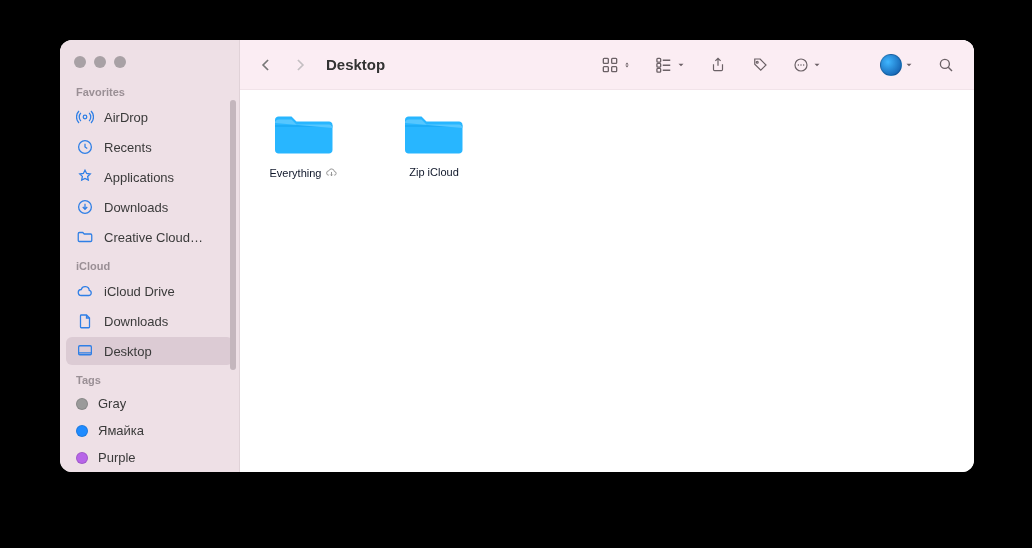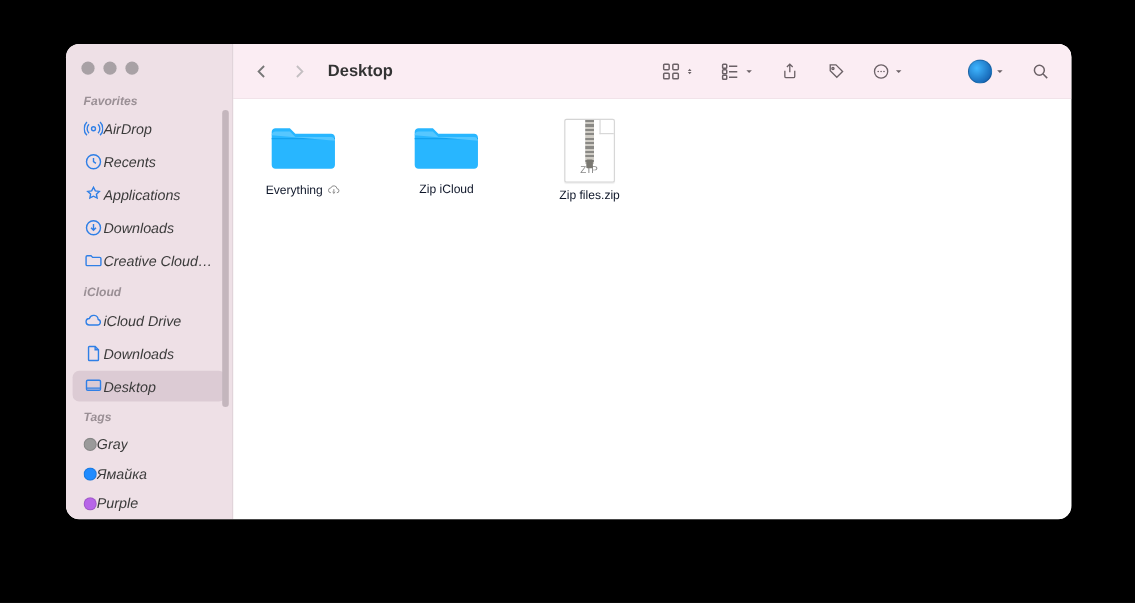--- a/index.html
+++ b/index.html
@@ -3,28 +3,28 @@
 <meta charset="utf-8">
 <style>
   * { box-sizing: border-box; margin: 0; padding: 0; }
   html, body { width: 1032px; height: 548px; background: #000; font-family: -apple-system, "Helvetica Neue", Arial, sans-serif; font-size: 13px; color: #333; }
   .window {
     position: absolute; left: 60px; top: 40px; width: 914px; height: 432px;
     border-radius: 12px; overflow: hidden; box-shadow: 0 20px 50px rgba(0,0,0,.5);
     background: #fff; display: flex;
   }
   .sidebar {
-    width: 152px; background: #eee0e6; display: flex; flex-direction: column;
-    position: relative; border-right: 1px solid rgba(0,0,0,.06); font-style: italic;
+    width: 180px; background: #eee0e6; display: flex; flex-direction: column;
+    position: relative; border-right: 1px solid rgba(0,0,0,.06);
   }
   .traffic { display: flex; gap: 8px; padding: 16px 14px 10px; }
   .dot { width: 12px; height: 12px; border-radius: 50%; background:#a8a1a5; }
   .section-title { font-size: 11px; color: #9a8f95; font-weight: 600; padding: 8px 16px 4px; }
   .side-item {
-    display: flex; align-items: center; padding: 5px 10px; margin: 1px 6px;
+    display: flex; align-items: center; gap: 10px; padding: 5px 10px; margin: 1px 6px;
     border-radius: 6px; color: #3a3a3a; cursor: default; white-space: nowrap; overflow: hidden; text-overflow: ellipsis;
   }
   .side-item.selected { background: #dccbd4; }
   .side-item .icn { width: 18px; height: 18px; display:flex; align-items:center; justify-content:center; color:#2f7fe6; flex-shrink:0; }
   .side-item .lbl { overflow:hidden; text-overflow:ellipsis; }
   .tag-dot { width: 12px; height: 12px; border-radius: 50%; flex-shrink:0; border:1px solid rgba(0,0,0,.12); }
   .scroll-indicator { position:absolute; right:3px; top:60px; width:6px; height:270px; background:#c4b6bd; border-radius:3px; }
 
   .main { flex:1; display:flex; flex-direction:column; background:#fff; }
   .toolbar {
@@ -260,26 +260,16 @@
         <svg class="folder-svg" viewBox="0 0 66 52">
           <path d="M4 12c0-2 1.6-3.5 3.5-3.5h13l5 5H58c2 0 3.5 1.5 3.5 3.5v25c0 2-1.6 3.5-3.5 3.5H7.5C5.5 45.5 4 44 4 42V12z" fill="#28b6ff"></path>
           <path d="M4 18h57.5" stroke="#13a2ef" stroke-width="1"></path>
           <path d="M4 15c0-2 1.6-3.5 3.5-3.5h13l5 5H58c2 0 3.5 1.5 3.5 3.5" fill="#56c7ff"></path>
         </svg>
         <div class="label">
           <span>Zip iCloud</span>
         </div>
       </div>
 
-      <div class="item">
-        <div class="zip-doc">
-          <div class="zip-strip"></div>
-          <div class="zip-pull"></div>
-          <div class="zip-text">ZIP</div>
-        </div>
-        <div class="label">
-          <span>Zip files.zip</span>
-        </div>
-      </div>
     </div>
   </div>
 
 </div>
 
 </body></html>

